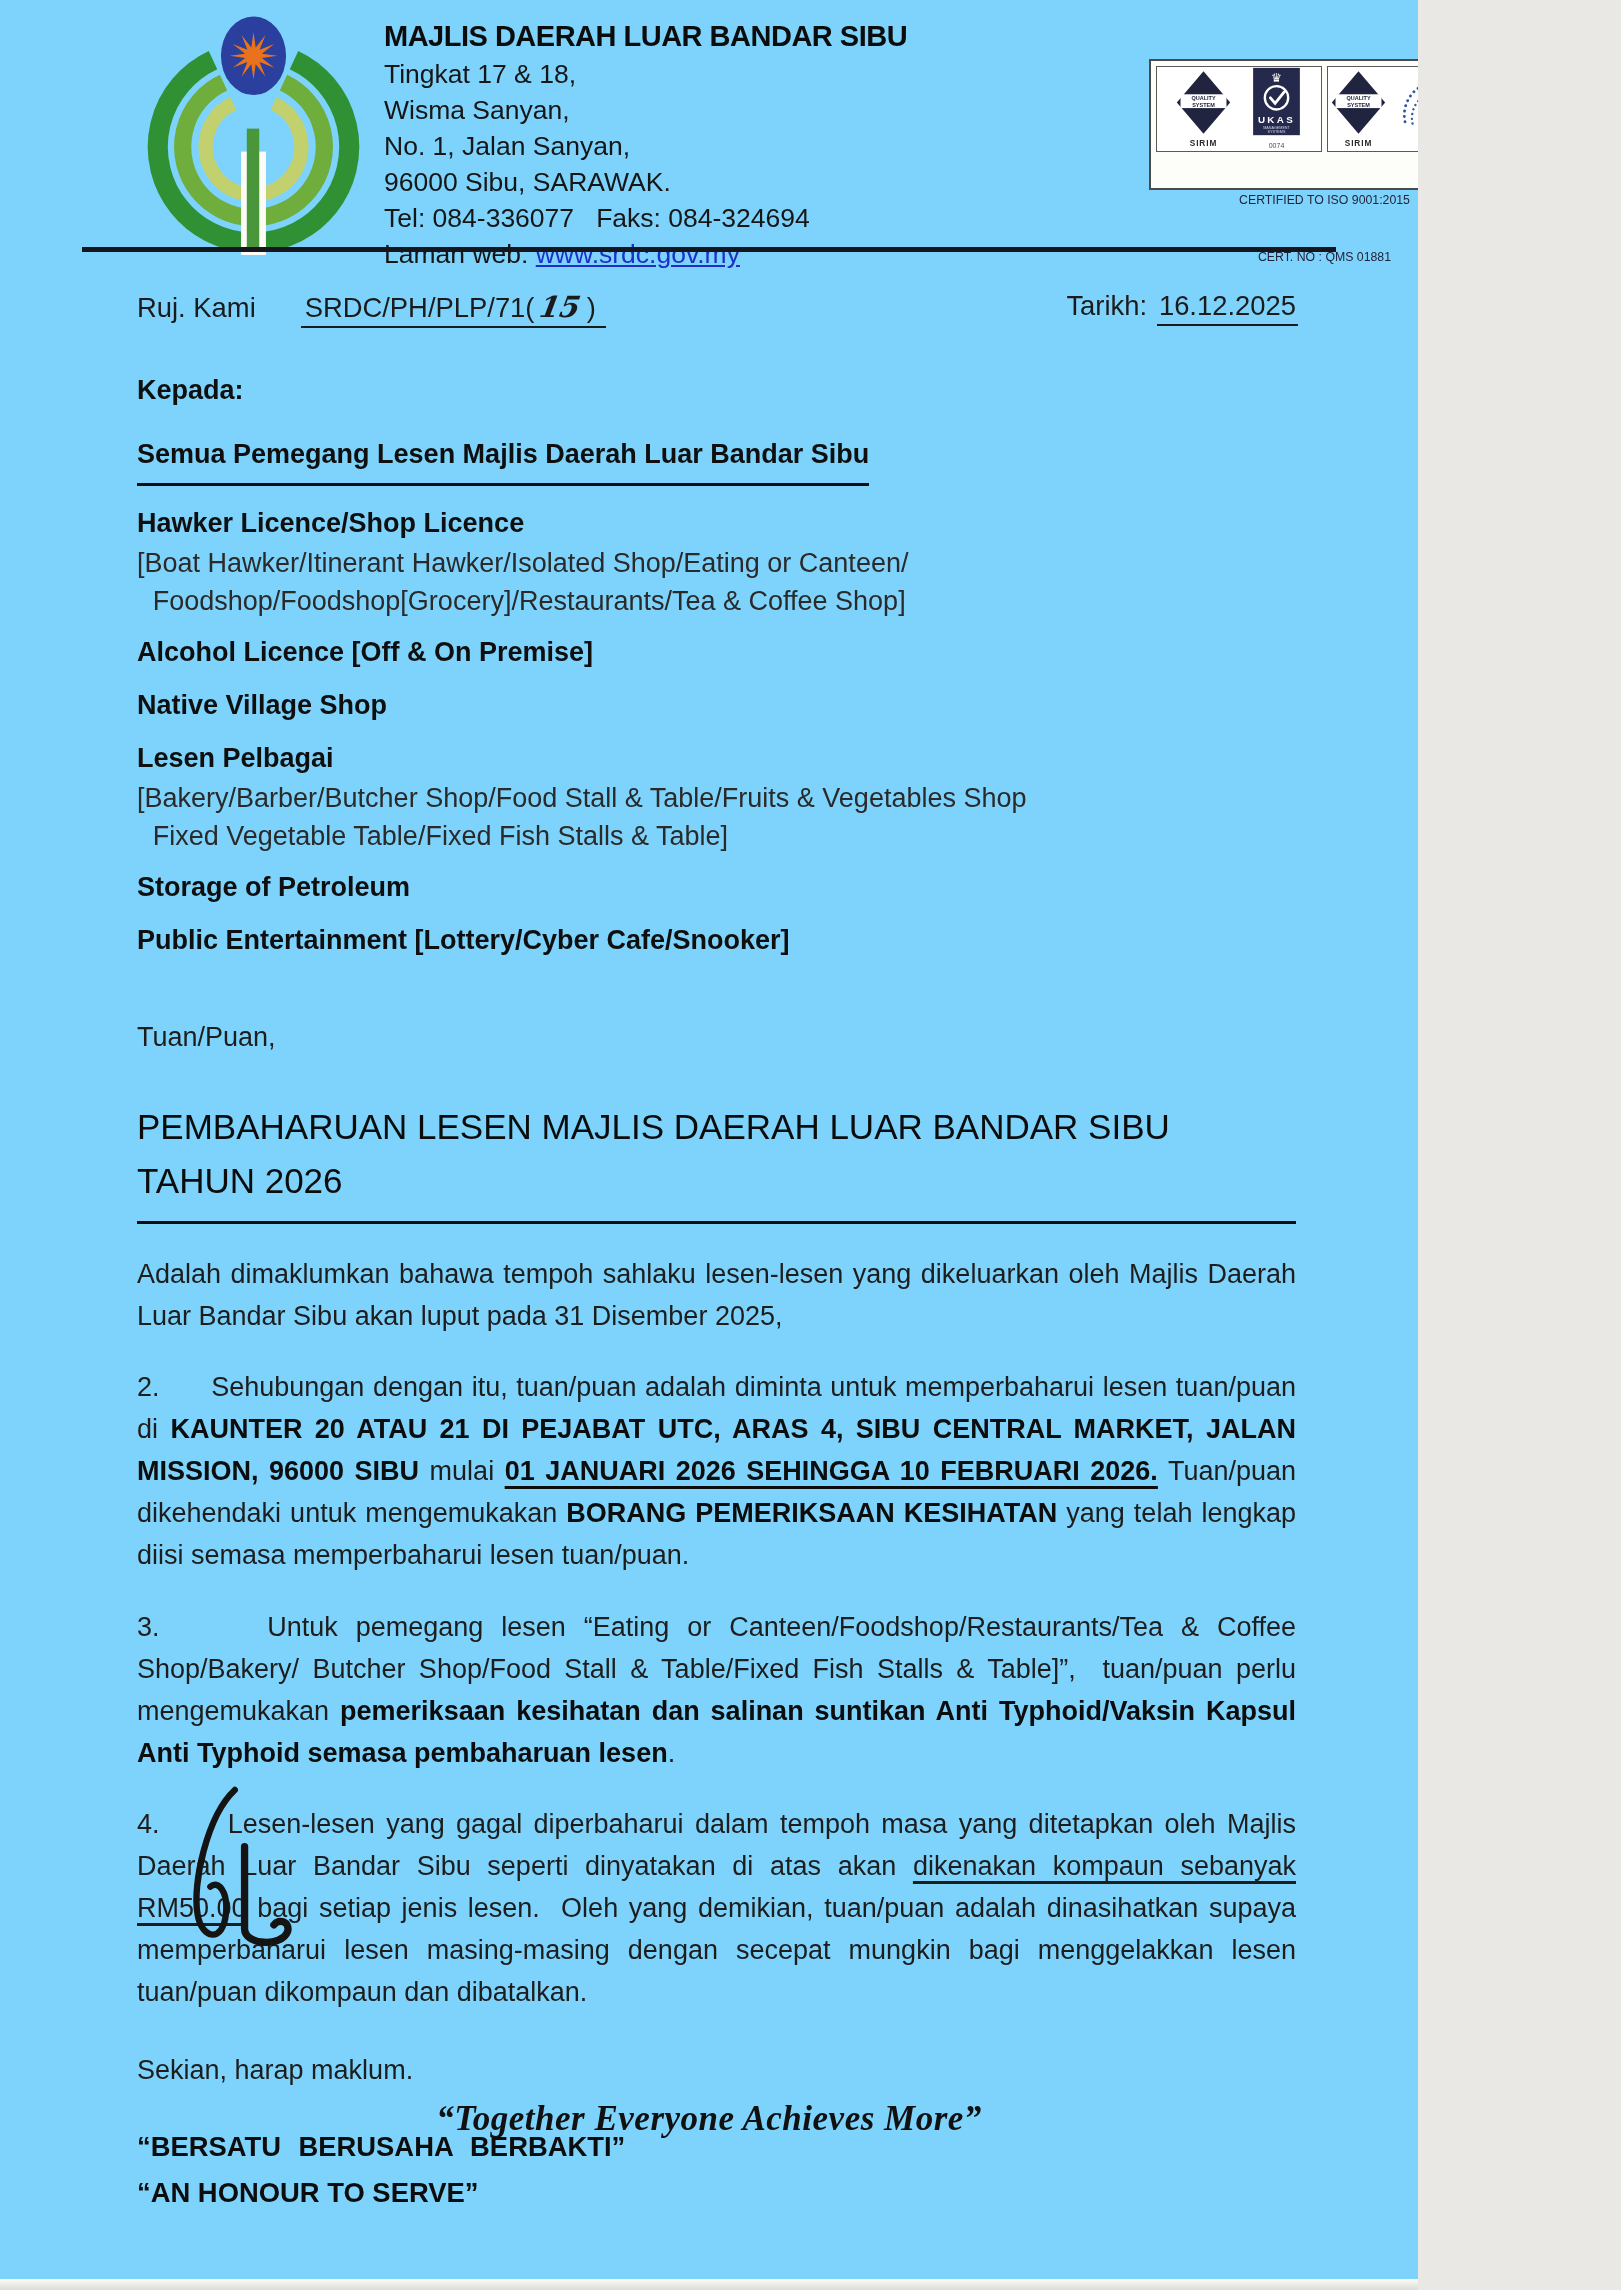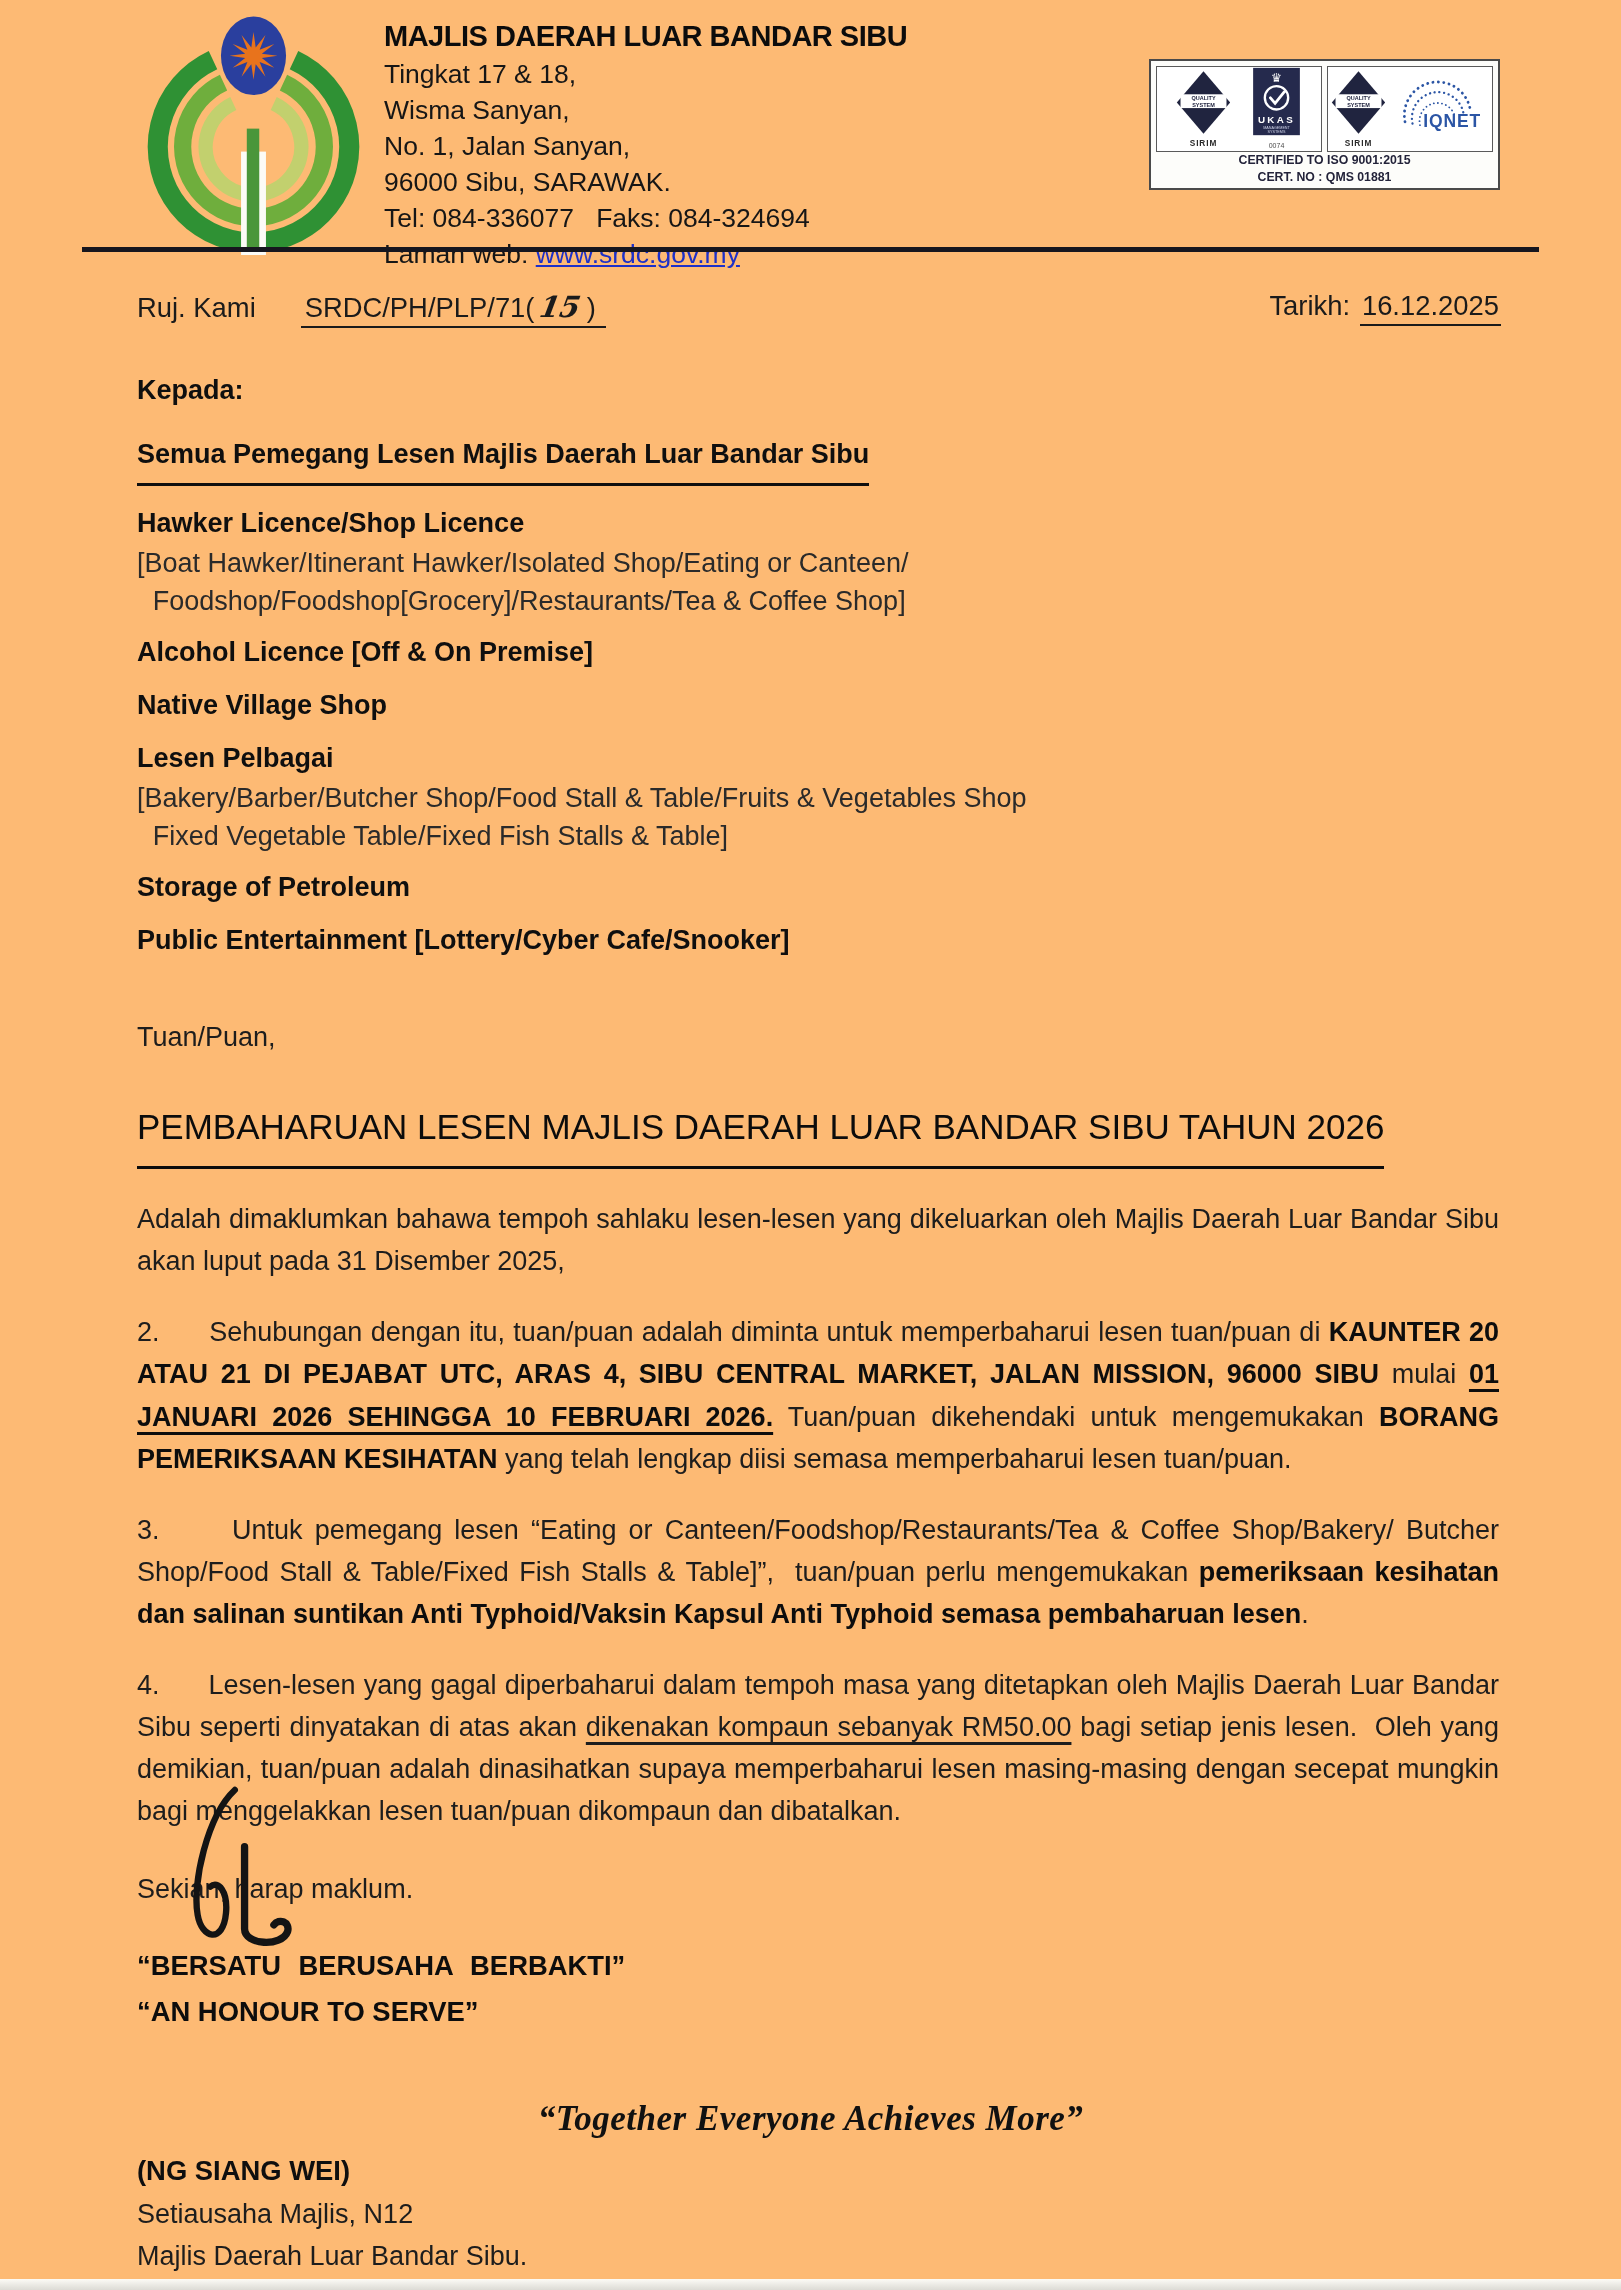--- a/index.html
+++ b/index.html
@@ -1,31 +1,31 @@
 <!DOCTYPE html>
 <html><head>
 <meta charset="utf-8">
 <style>
   html,body{margin:0;padding:0;}
   body{width:1621px;height:2291px;background:#e9e8e4;font-family:"Liberation Sans",sans-serif;}
-  .page{position:relative;width:1621px;height:2291px;background:#fdba74;overflow:hidden;color:#1d1d1d;}
+  .page{position:relative;width:1418px;height:2291px;background:#7dd3fc;overflow:hidden;color:#1d1d1d;}
 
   
   .letterhead{position:relative;height:251px;}
   .logo{position:absolute;left:137px;top:7.8px;}
   .head-text{position:absolute;left:384px;top:17.6px;line-height:36px;font-size:26.5px;color:#161616;}
   .org{font-weight:800;font-size:29px;letter-spacing:-0.5px;margin-bottom:2.9px;color:#0c0c0c;}
   .weblink{color:#1d30c8;text-decoration:underline;cursor:pointer;}
   .rule{position:absolute;left:82px;right:82px;top:247px;height:4.9px;background:#16161e;}
 
   
   .certbox{position:absolute;left:1149px;top:59px;width:351px;height:131px;border:2px solid #4a4a4a;background:#fdfdfa;box-sizing:border-box;padding:4.9px 4.9px 2px 4.9px;}
   .certcells{display:flex;gap:4.9px;height:86px;}
   .certcell{flex:1;border:1.5px solid #5a5a5a;background:#fff;display:flex;align-items:center;justify-content:space-evenly;overflow:hidden;}
-  .certline{text-align:center;font-size:12.3px;font-weight:700;color:#23233a;line-height:16.7px;}
+  .certline{text-align:center;font-size:12.3px;font-weight:400;color:#23233a;line-height:16.7px;margin-top:40px;}
 
   
   .refrow{display:flex;justify-content:space-between;margin:39px 120px 0 137px;font-size:27.4px;color:#1b1b1b;}
   .refleft span.reflabel{margin-right:45px;}
   .uval{border-bottom:2.5px solid #1b1b1b;padding:0 9.8px 2.9px 3.9px;}
   .hand{font-family:"DejaVu Serif",serif;font-style:italic;font-weight:700;display:inline-block;transform:skewX(-10deg);font-size:29px;padding:0 5.9px;}
   .dateval{border-bottom:2.5px solid #1b1b1b;padding:0 2px 2.9px 2px;margin-left:9.8px;}
 
   
   .bodytext{margin:45px 122px 0 137px;font-size:27px;line-height:1.56;}

